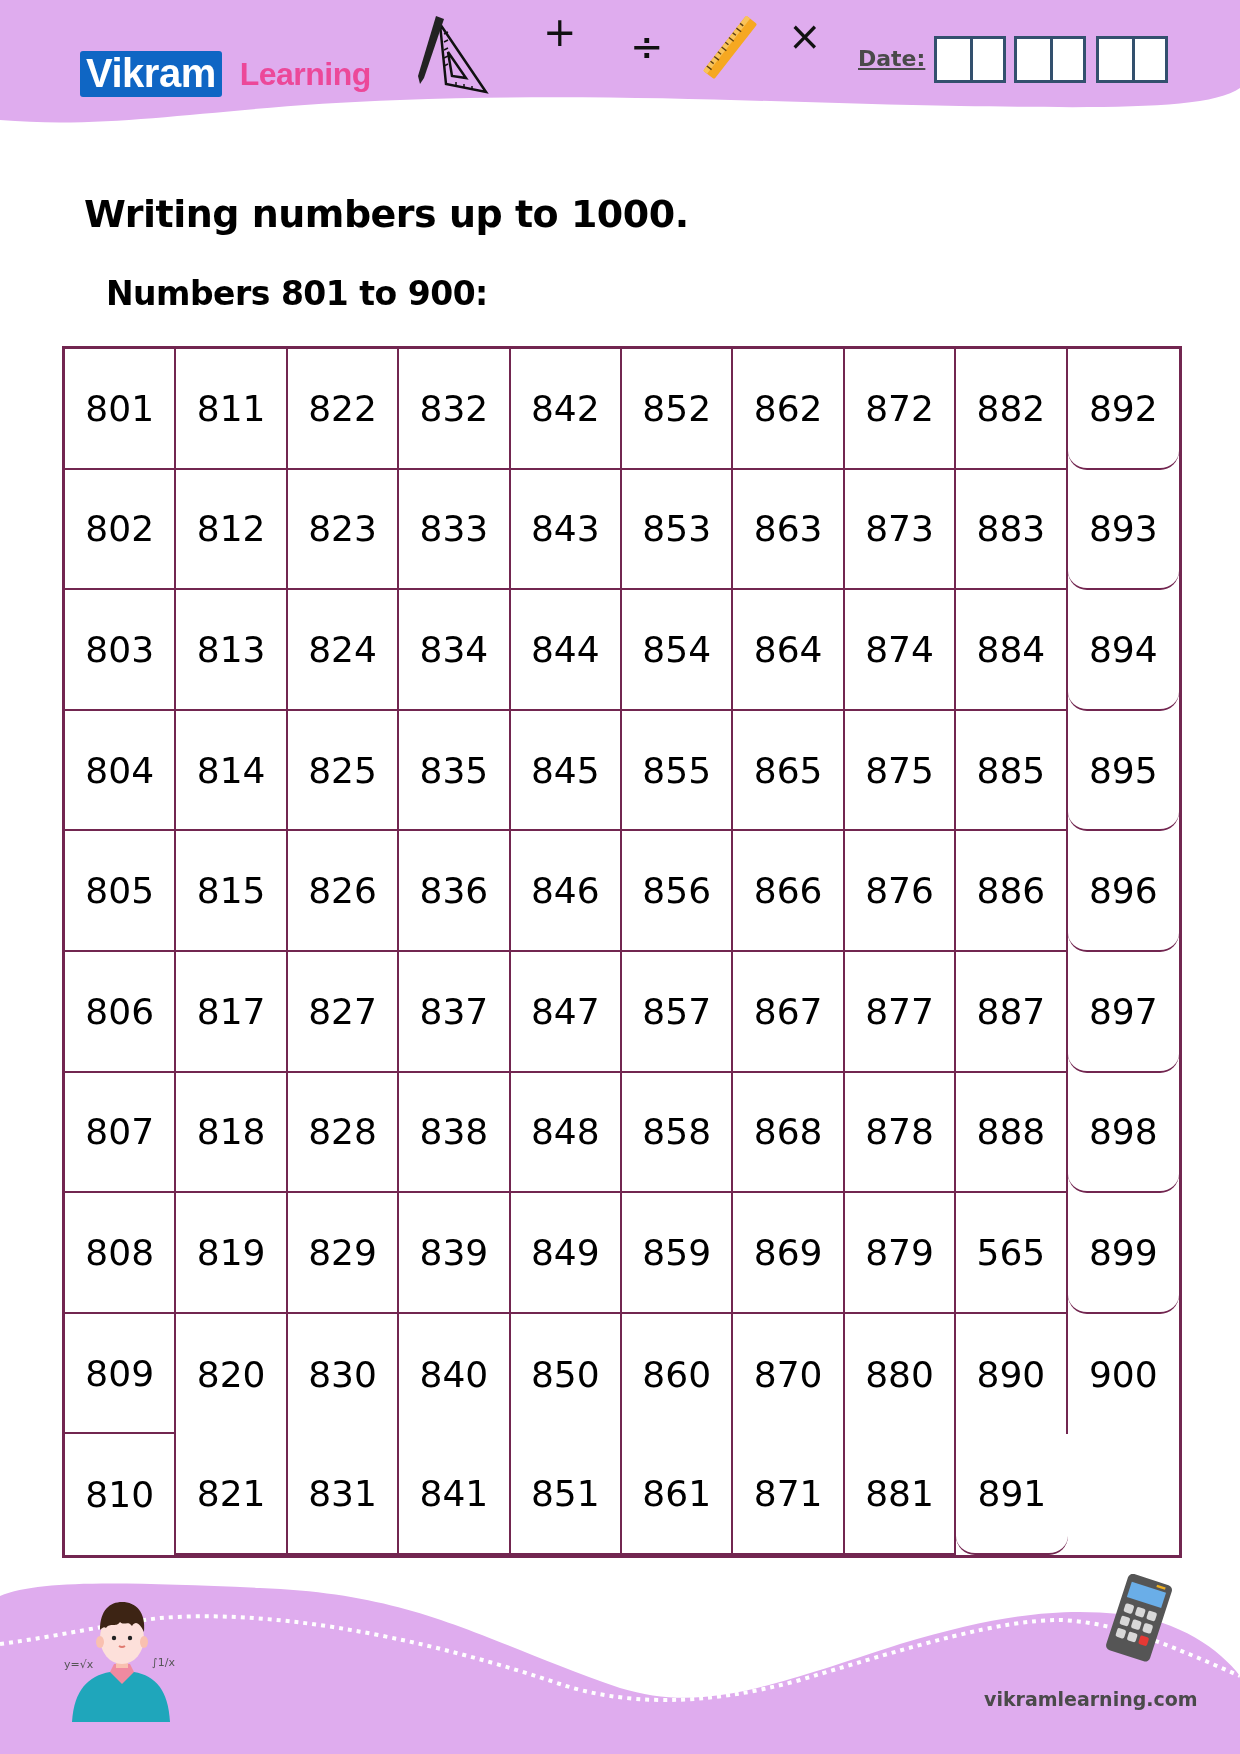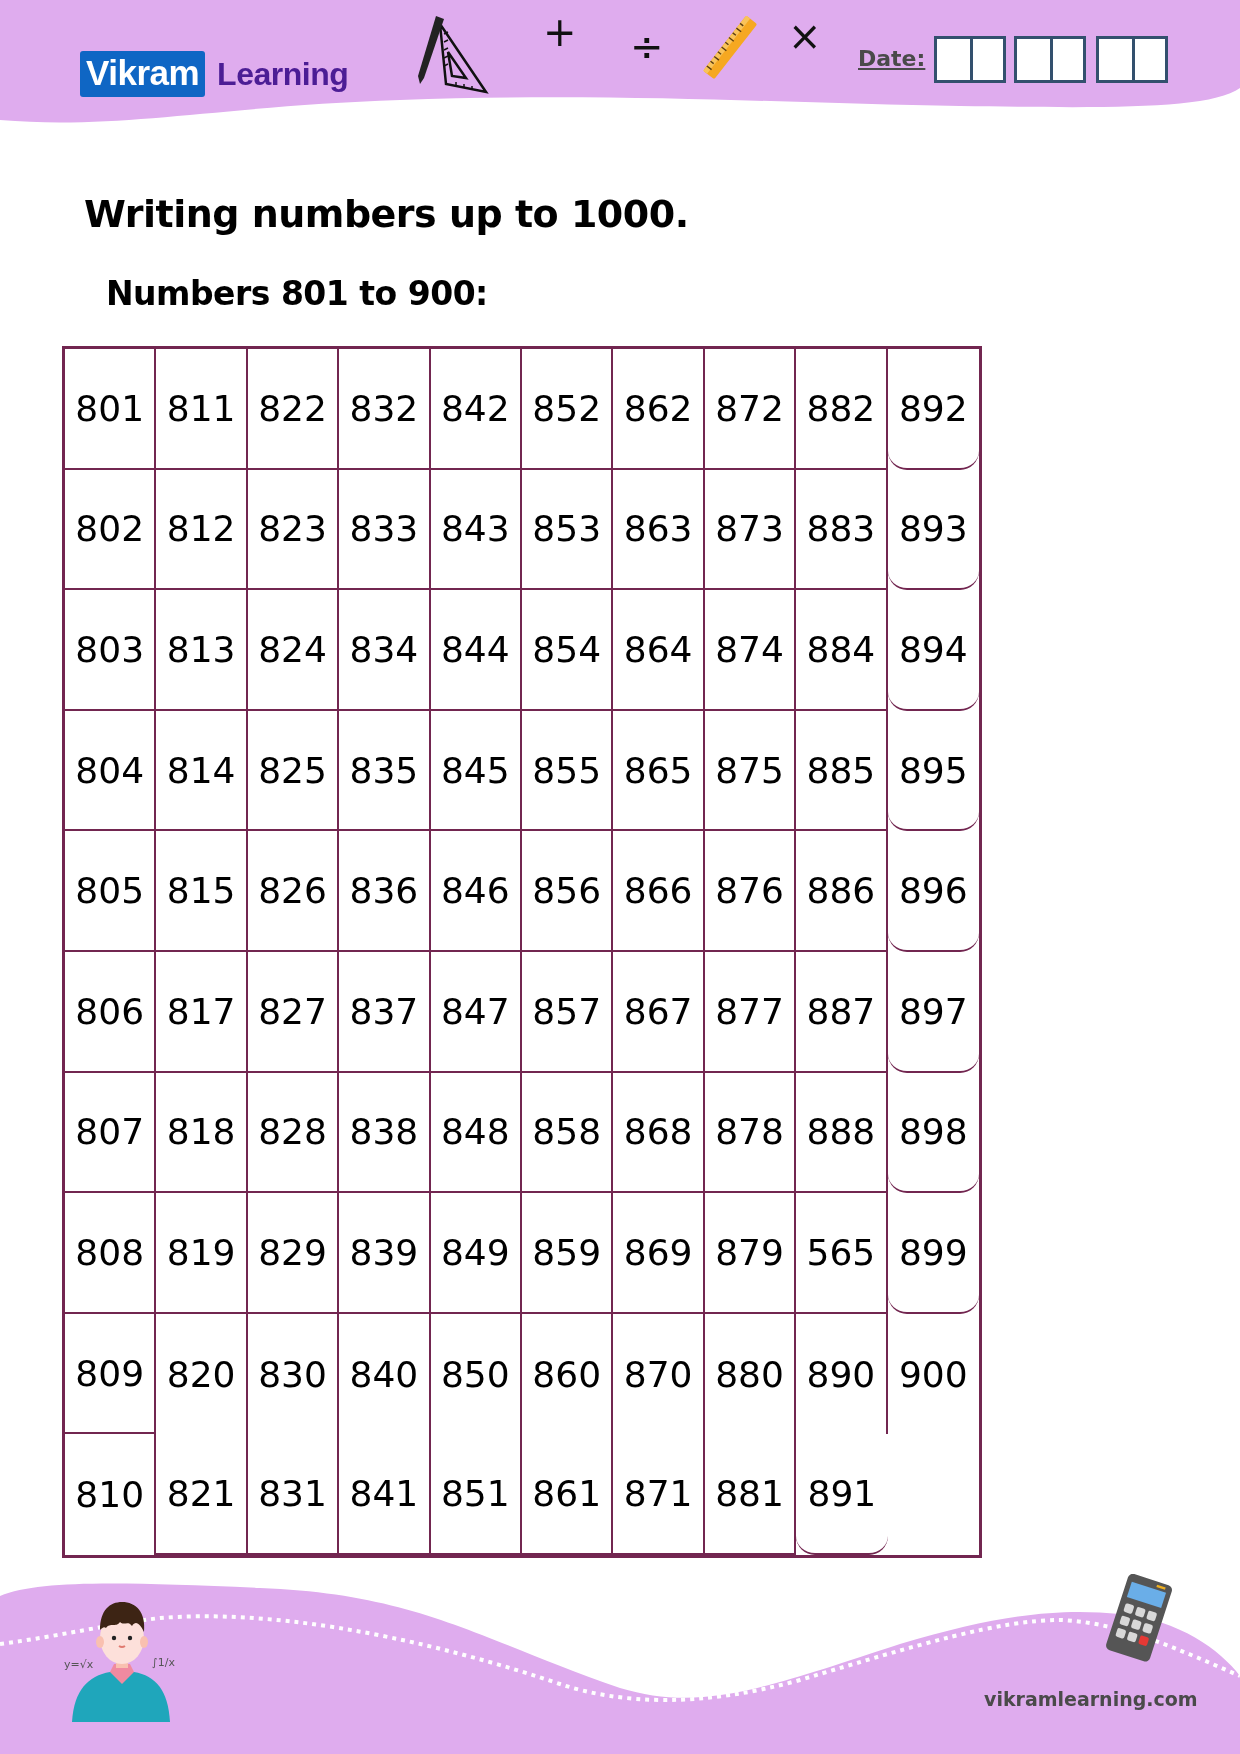--- a/index.html
+++ b/index.html
@@ -3,35 +3,35 @@
 <meta charset="utf-8">
 <style>
   * { box-sizing: border-box; margin: 0; padding: 0; }
   html, body { width: 1240px; height: 1754px; background: #ffffff; overflow: hidden; }
   body { position: relative; font-family: "Liberation Sans", "DejaVu Sans", sans-serif; color: #000; }
 
   .header-wave { position: absolute; left: 0; top: 0; width: 1240px; height: 140px; }
   .footer-wave { position: absolute; left: 0; top: 1580px; width: 1240px; height: 174px; }
 
   .logo { position: absolute; left: 80px; top: 50px; height: 48px; display: flex; align-items: center; }
-  .logo-box { background: #0f66c4; color: #fff; font-weight: bold; font-size: 35px; padding: 2px 6px 4px 6px; border-radius: 3px; line-height: 40px; letter-spacing: -0.5px; }
-  .logo-text { color: #4c1d95; font-weight: bold; font-size: 32px; margin-left: 12px; line-height: 40px; letter-spacing: -0.5px; }
+  .logo-box { background: #0f66c4; color: #fff; font-weight: bold; font-size: 40px; padding: 2px 6px 4px 6px; border-radius: 3px; line-height: 40px; letter-spacing: -0.5px; }
+  .logo-text { color: #ec4899; font-weight: bold; font-size: 32px; margin-left: 18px; line-height: 40px; letter-spacing: -0.5px; }
 
   .deco { position: absolute; }
   .op { position: absolute; font-size: 40px; font-family: "DejaVu Sans", sans-serif; color: #111; line-height: 1; }
 
   .date-label { position: absolute; left: 858px; top: 46px; font-size: 22px; font-weight: bold; color: #4a4a4a; font-family: "DejaVu Sans", sans-serif; text-decoration: underline; }
   .date-group { position: absolute; top: 36px; display: flex; border: 3px solid #33506e; background: #fff; height: 47px; }
   .date-cell { width: 33px; height: 41px; background: #fff; }
   .date-cell + .date-cell { border-left: 3px solid #33506e; }
 
   .title { position: absolute; left: 84px; top: 192px; font-size: 38px; font-weight: bold; font-family: "DejaVu Sans", sans-serif; letter-spacing: -0.5px; }
   .subtitle { position: absolute; left: 106px; top: 274px; font-size: 33px; font-weight: bold; font-family: "DejaVu Sans", sans-serif; letter-spacing: -0.5px; }
 
-  .grid { position: absolute; left: 62px; top: 346px; width: 920px; height: 1212px;
+  .grid { position: absolute; left: 62px; top: 346px; width: 1120px; height: 1212px;
           display: grid; grid-template-columns: repeat(10, 1fr); grid-template-rows: repeat(10, 1fr);
           border: 3px solid #722650; grid-auto-flow: column; }
   .cell { border-right: 2px solid #722650; border-bottom: 2px solid #722650;
           display: flex; align-items: center; justify-content: center;
           font-size: 36px; font-family: "DejaVu Sans", sans-serif; color: #000; background: #fff; }
   .cell.last-col { border-right: none; border-radius: 19px; }
   .cell.last-row { border-bottom: none; }
 
   .site { position: absolute; left: 984px; top: 1688px; font-size: 19px; font-weight: bold; color: #4a4a4a; font-family: "DejaVu Sans", sans-serif; text-align: right; }
 </style>

